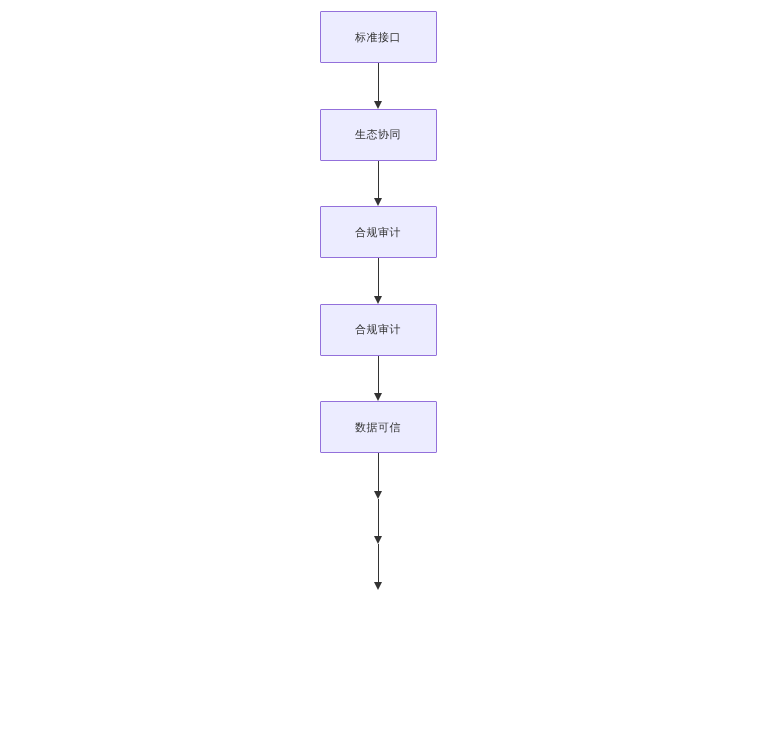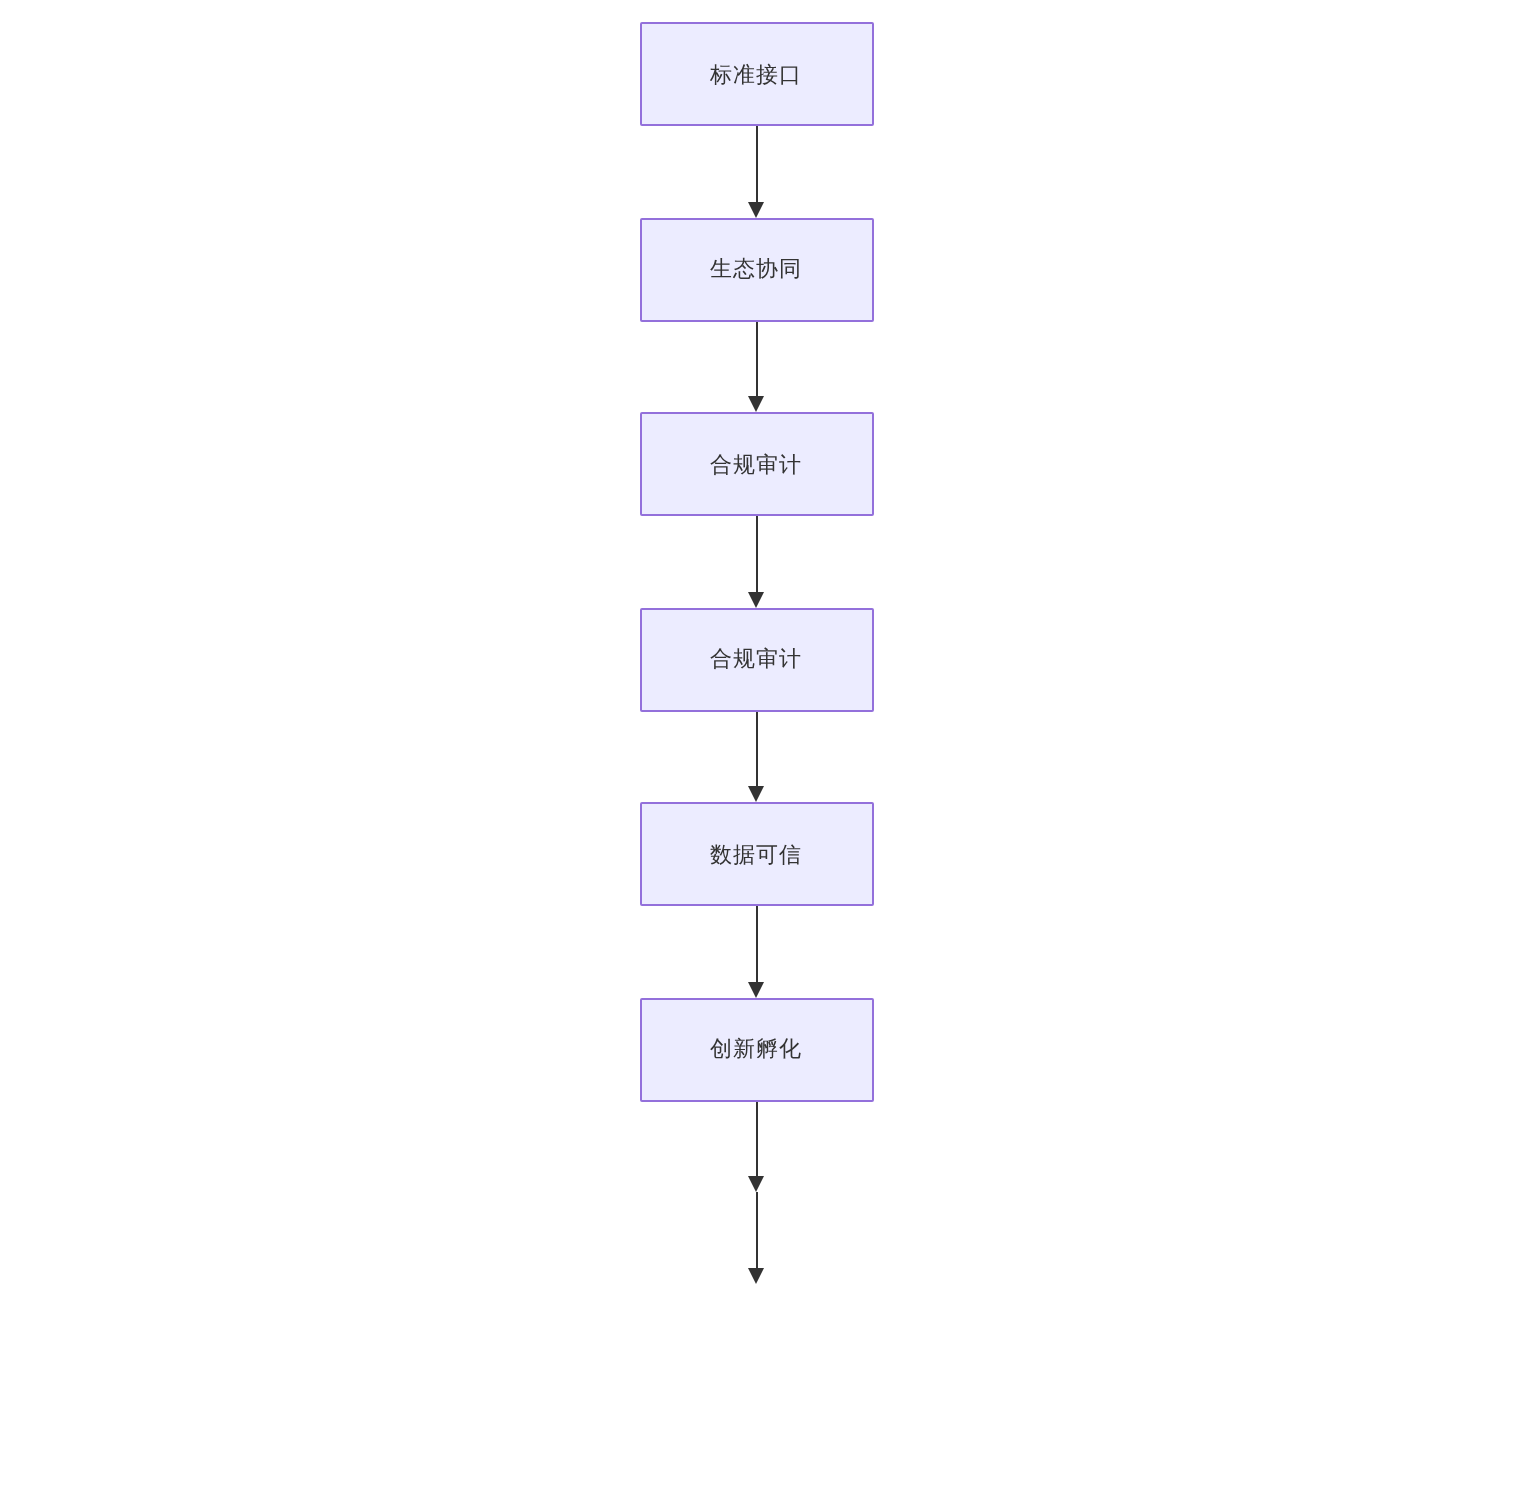--- a/index.html
+++ b/index.html
@@ -119,23 +119,20 @@
 
     <div class="flow-node">
       <span>数据可信</span>
     </div>
 
     <div class="flow-arrow">
       <div class="arrow-line"></div>
       <div class="arrow-head"></div>
     </div>
 
-    <div class="flow-node">
-      <span>创新孵化</span>
-    </div>
 
     <div class="flow-arrow">
       <div class="arrow-line"></div>
       <div class="arrow-head"></div>
     </div>
 
 
     <div class="flow-arrow">
       <div class="arrow-line"></div>
       <div class="arrow-head"></div>

